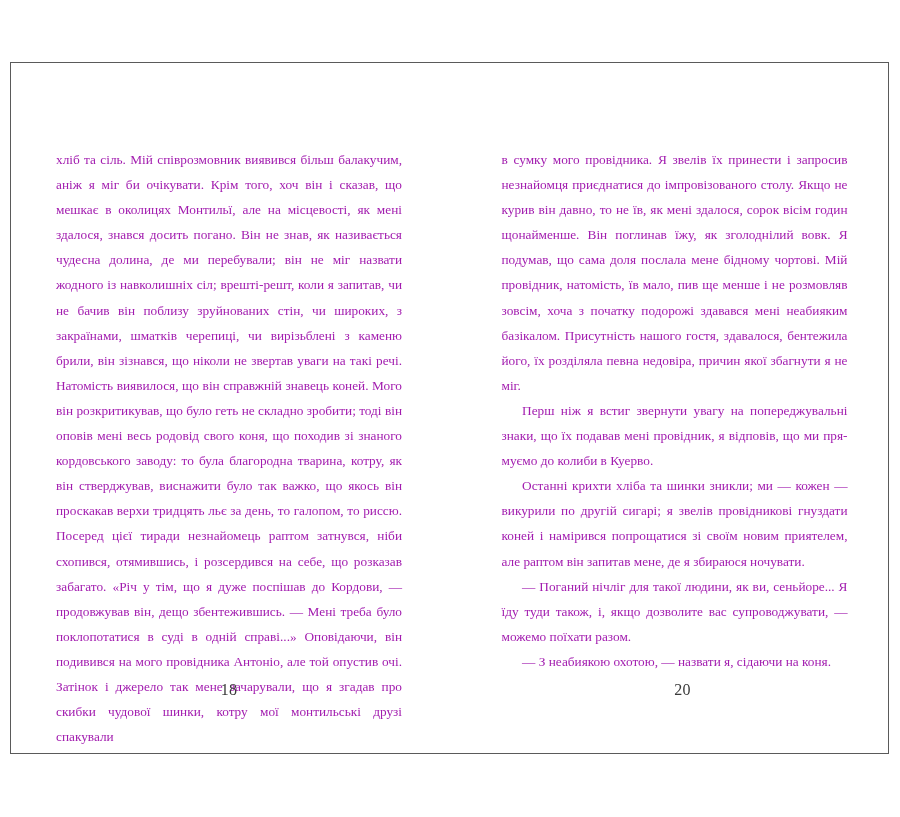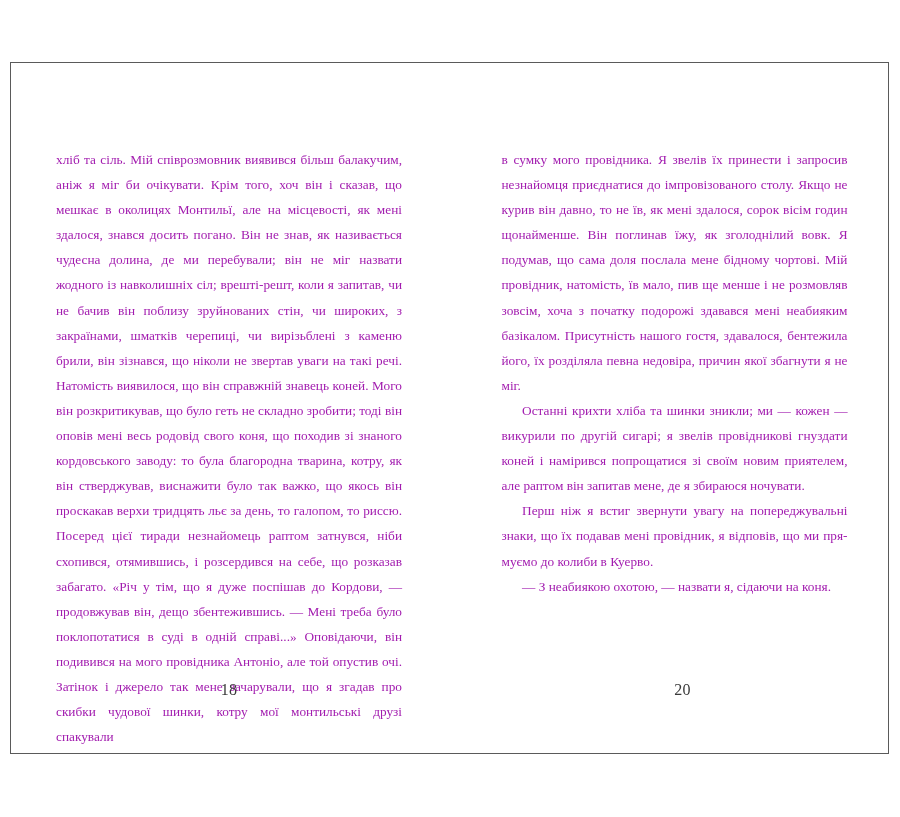--- a/index.html
+++ b/index.html
@@ -81,20 +81,21 @@
   <div class="page page-left">
     <div class="text-block">
       <p class="para">хліб та сіль. Мій співрозмовник виявився більш балаку­чим, аніж я міг би очікувати. Крім того, хоч він і сказав, що мешкає в околицях Монтильї, але на місцевості, як мені здалося, знався досить погано. Він не знав, як на­зивається чудесна долина, де ми перебували; він не міг назвати жодного із навколишніх сіл;  врешті-решт, коли я запитав, чи не бачив він поблизу зруйнованих стін, чи широких, з закраїнами, шматків черепиці, чи вирізьбле­ні з каменю брили, він зізнався, що ніколи не звертав ува­ги на такі речі. Натомість виявилося, що він справжній знавець коней. Мого він розкритикував, що було геть не складно зробити; тоді він оповів мені весь родовід сво­го коня, що походив зі знаного кордовського заводу: то була благородна тварина, котру, як він стверджував, виснажити було так важко, що якось він проскакав вер­хи тридцять льє за день, то галопом, то риссю. Посеред цієї тиради незнайомець раптом затнувся, ніби схопився, отямившись, і розсердився на себе, що розказав забагато. «Річ у тім, що я дуже поспішав до Кордови, — продовжу­вав він, дещо збентежившись. — Мені треба було поклопо­татися в суді в одній справі...» Оповідаючи, він подивився на мого провідника Антоніо, але той опустив очі. Затінок і джерело так мене зачарували, що я згадав про скибки чудової шинки, котру мої монтильські друзі спакували</p>
     </div>
     <div class="folio">18</div>
   </div>
 
   <div class="page page-right">
     <div class="text-block">
       <p class="para">в сумку мого провідника. Я звелів їх принести і запро­сив незнайомця приєднатися до імпровізованого столу. Якщо не курив він давно, то не їв, як мені здалося, сорок вісім годин щонайменше. Він поглинав їжу, як зголодні­лий вовк. Я подумав, що сама доля послала мене бідному чортові. Мій провідник, натомість, їв мало, пив ще менше і не розмовляв зовсім, хоча з початку подорожі здавав­ся мені неабияким базікалом. Присутність нашого гостя, здавалося, бентежила його, їх розділяла певна недовіра, причин якої збагнути я не міг.</p>
+      <p class="para indent">Перш ніж я встиг звернути увагу на попереджувальні знаки, що їх подавав мені провідник, я відповів, що ми пря­муємо до колиби в Куерво.</p>
       <p class="para indent">Останні крихти хліба та шинки зникли; ми — кожен — викурили по другій сигарі; я звелів провідникові гнуз­дати коней і намірився попрощатися зі своїм новим при­ятелем, але раптом він запитав мене, де я збираюся ночувати.</p>
-      <p class="para indent">Перш ніж я встиг звернути увагу на попереджувальні знаки, що їх подавав мені провідник, я відповів, що ми пря­муємо до колиби в Куерво.</p>
+      <p class="para indent">— Поганий нічліг для такої людини, як ви, сеньйоре... Я їду туди також, і, якщо дозволите вас супроводжувати, — можемо поїхати разом.</p>
       <p class="para indent">— З неабиякою охотою, — назвати я, сідаючи на коня.</p>
     </div>
     <div class="folio">20</div>
   </div>
 
 </div>
 
 </body></html>

